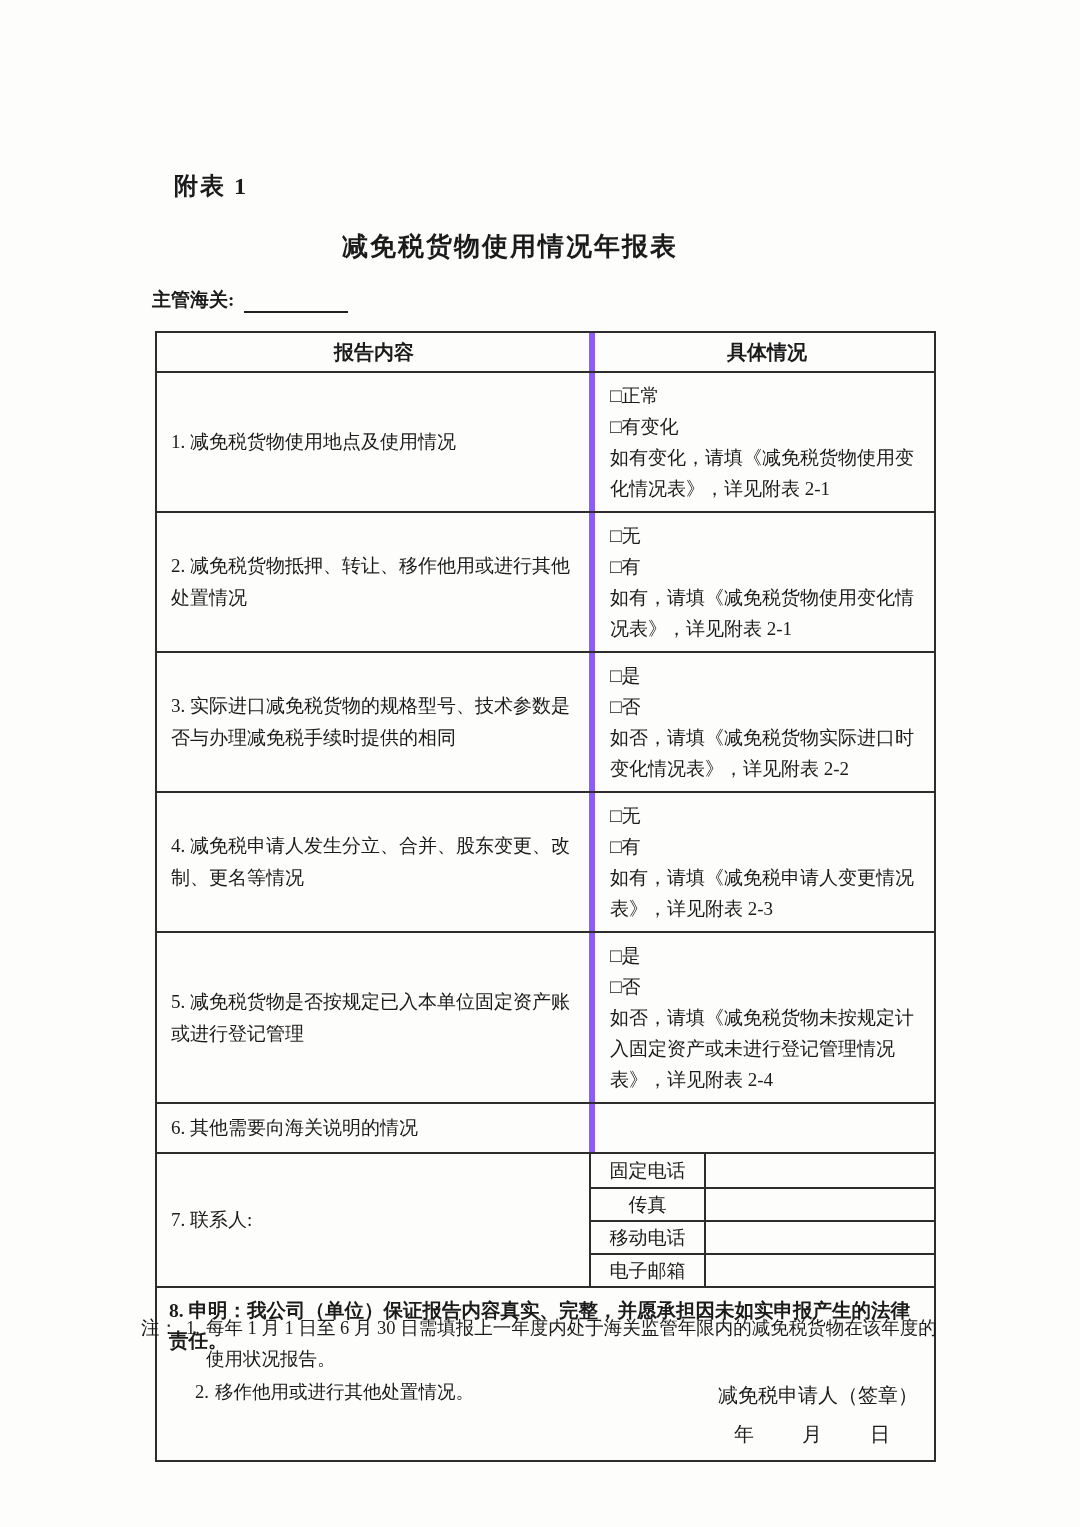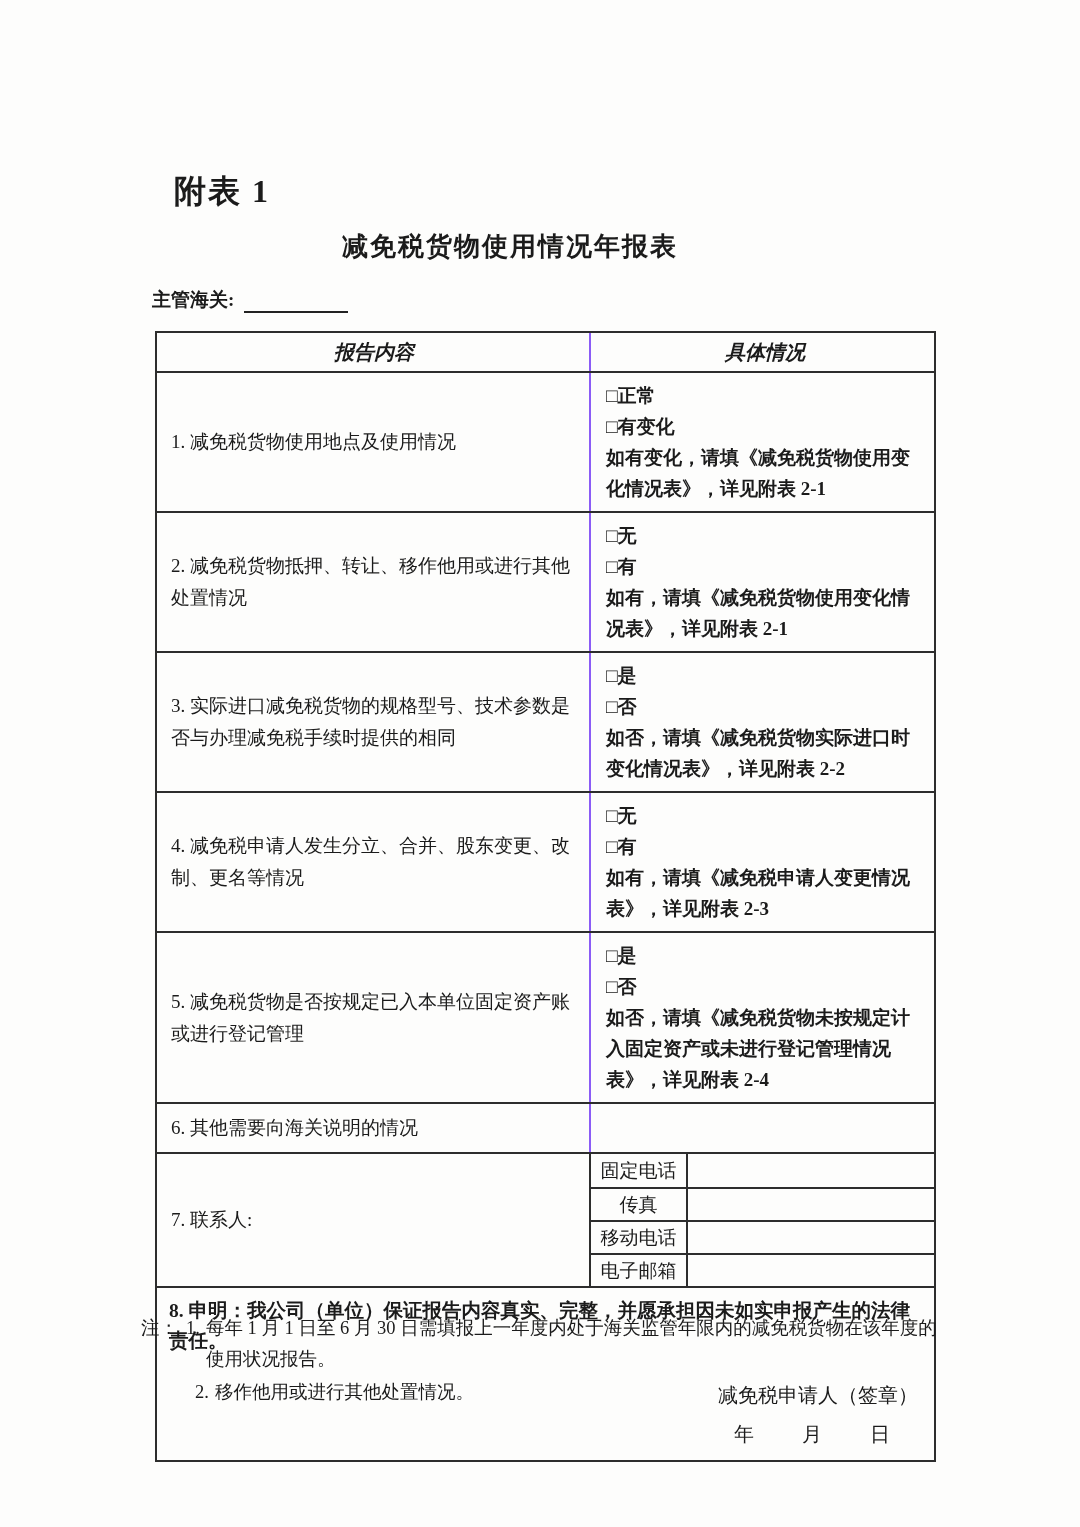--- a/index.html
+++ b/index.html
@@ -7,21 +7,21 @@
   .sheet {
     position:relative;
     width:1080px; height:1527px;
     background:#fdfdfc;
     font-family:"Liberation Serif","DejaVu Serif",serif;
     color:#1b1b1b;
     overflow:hidden;
   }
   .appendix {
     position:absolute; left:174px; top:170px;
-    font-size:32px; font-weight:bold; letter-spacing:2px;
+    font-size:24px; font-weight:bold; letter-spacing:2px;
   }
   .doc-title {
     position:absolute; left:0; right:60px; top:229px;
     text-align:center; font-size:26px; font-weight:bold; letter-spacing:2px;font-family:Liberation Serif, serif;
   }
   .customs-line {
     position:absolute; left:152px; top:287px; font-size:19px;font-weight:bold;
   }
   .blank-underline {
     display:inline-block; width:104px; height:20px;
@@ -31,41 +31,41 @@
     position:absolute; left:155px; top:331px; width:781px;
     border:2px solid #2d2d2d; font-size:19px; background:transparent;
   }
   .trow { display:flex; border-top:2px solid #2d2d2d; }
   .trow.first { border-top:none; }
   .cell-l {
     width:432px; padding:8px 12px 8px 14px;
     display:flex; align-items:center; line-height:32px;
   }
   .cell-r {
-    flex:1; border-left:2px solid #8b5cf6;
+    flex:1; border-left:6px solid #8b5cf6;
     padding:7px 10px 7px 15px; line-height:31px;
   }
-  .thead { min-height:37px;font-style:italic; }
+  .thead { min-height:37px; }
   .thead .cell-l, .thead .cell-r {
     justify-content:center; text-align:center; font-weight:bold;
     padding-top:3px; padding-bottom:3px; font-size:20px;
     display:flex; align-items:center;
   }
   .h-r1 { min-height:119px; }
   .h-r2 { min-height:121px; }
   .h-r3 { min-height:120px; }
   .h-r4 { min-height:117px; }
   .h-r5 { min-height:148px; }
   .h-r6 { min-height:48px; }
-  .opt-line, .note-line { line-height:31px;font-weight:bold; }
+  .opt-line, .note-line { line-height:31px; }
   .contact-wrap { flex:1; border-left:2px solid #2d2d2d; display:flex; flex-direction:column; }
   .contact-row { display:flex; border-top:2px solid #2d2d2d; min-height:33px; }
   .contact-row.first { border-top:none; }
   .contact-label {
-    width:97px; border-right:2px solid #2d2d2d;
+    width:115px; border-right:2px solid #2d2d2d;
     display:flex; align-items:center; justify-content:center;
     text-align:center; padding:2px 4px;
   }
   .contact-value { flex:1; }
   .decl-cell { border-top:2px solid #2d2d2d; min-height:120px; padding:8px 8px 12px 12px; }
   .decl-text { font-weight:bold; font-size:19.5px; line-height:30px; }
   .decl-sign { text-align:right; padding-right:8px; margin-top:26px; font-size:20px; }
   .decl-date { text-align:right; padding-right:36px; margin-top:12px; font-size:20px; }
   .decl-date .d-sep { display:inline-block; margin-left:48px; }
   .notes {

